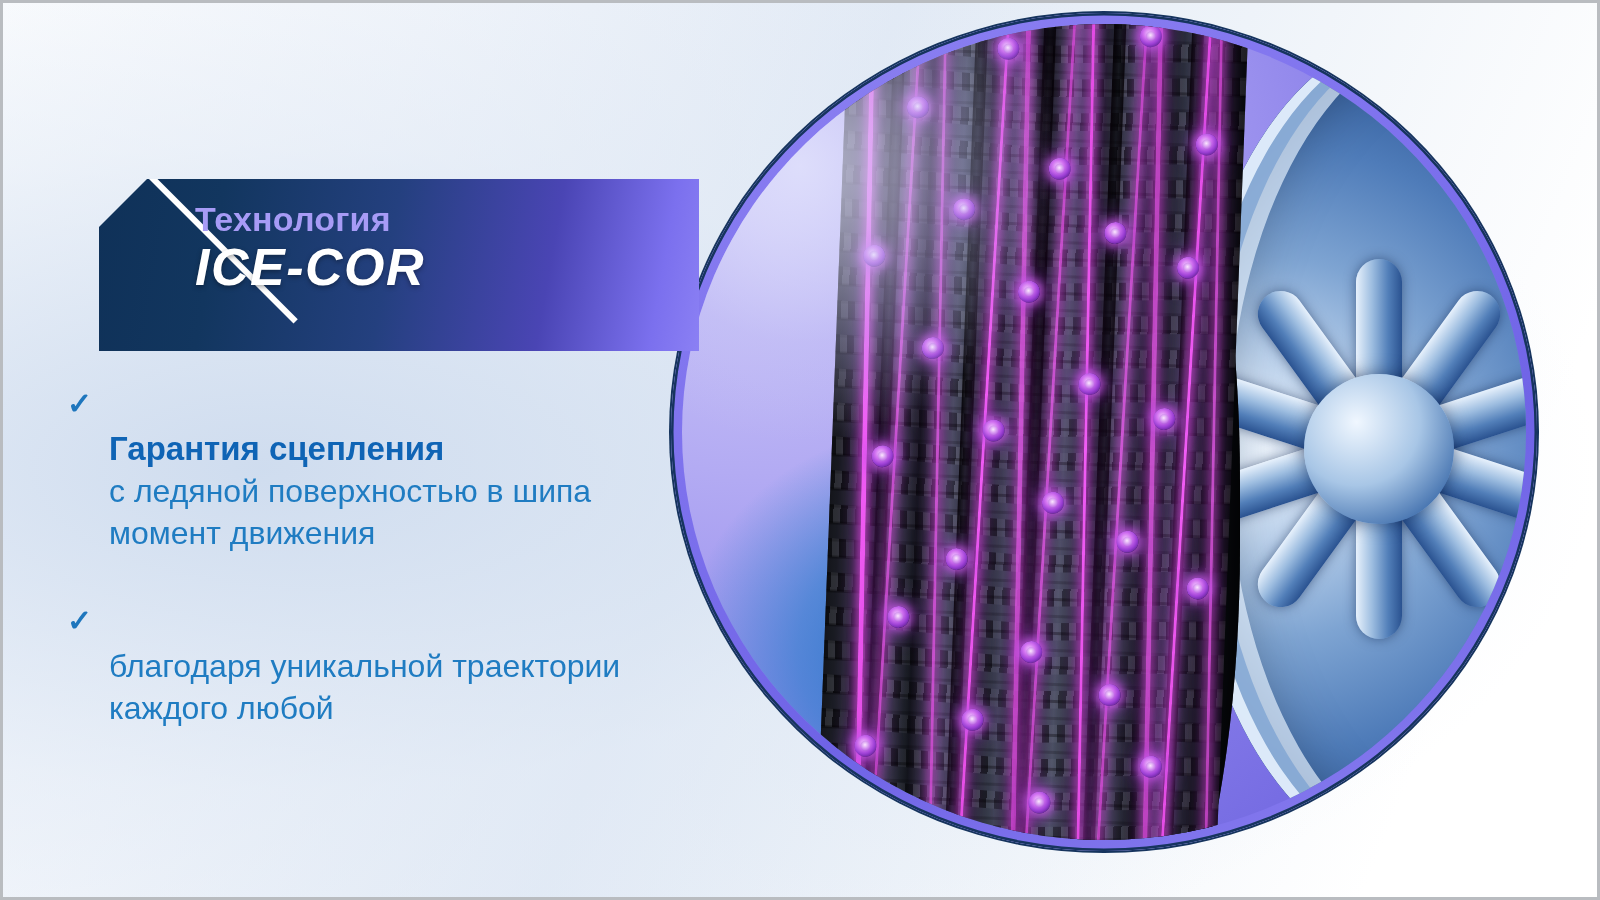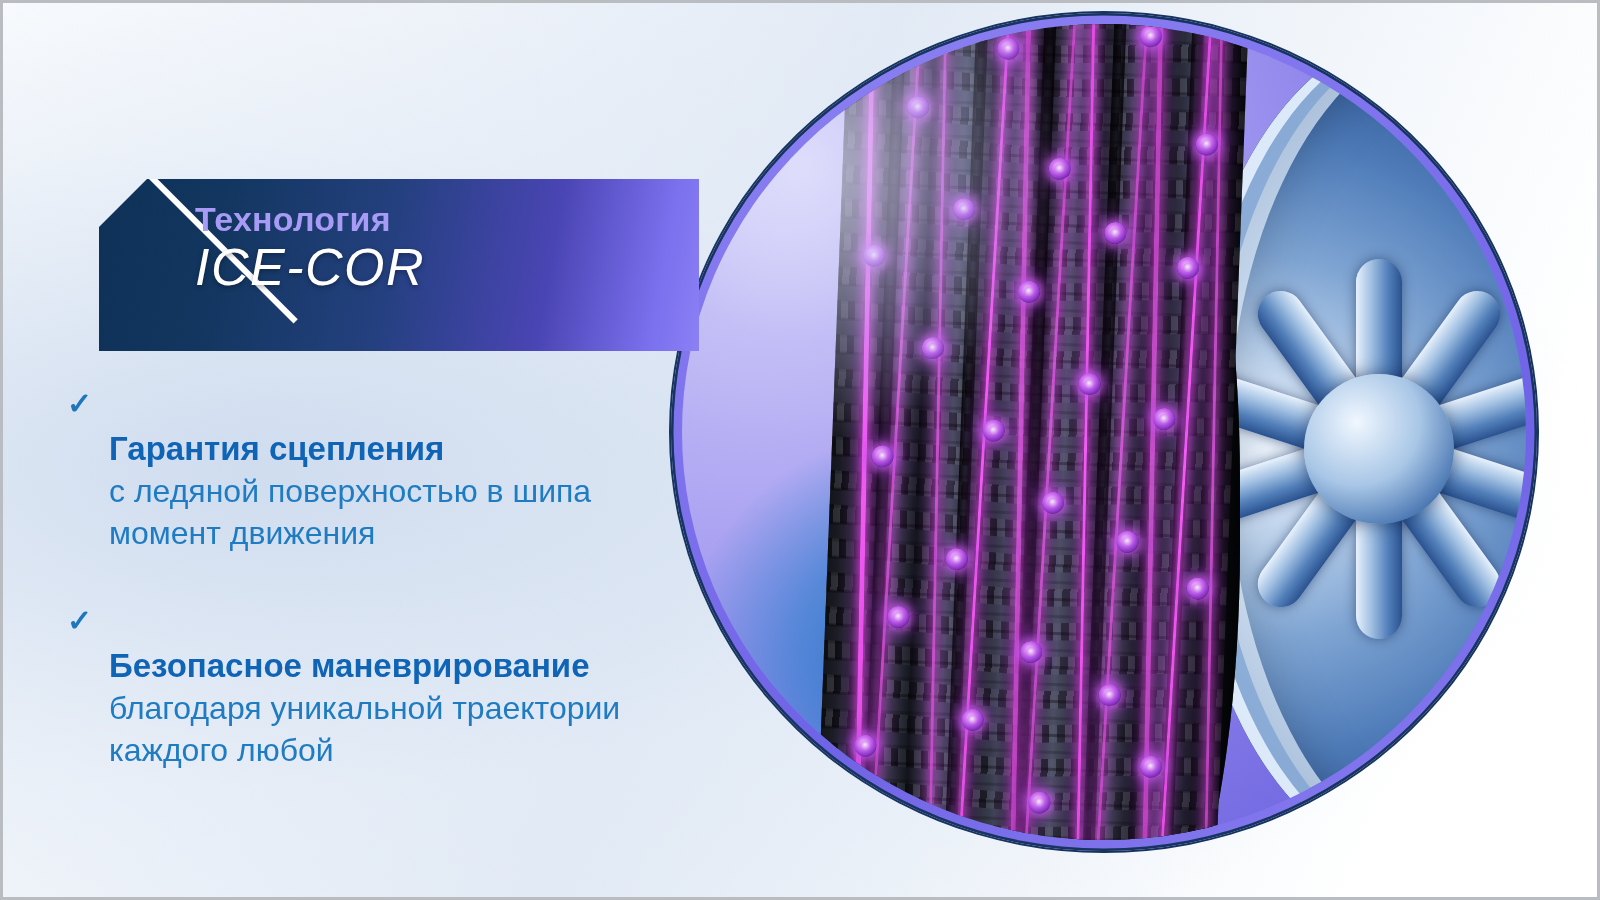--- a/index.html
+++ b/index.html
@@ -181,21 +181,21 @@
     transform-origin:top left;
   }
   .banner-txt{
     position:absolute;left:96px;top:22px;
   }
   .tech-label{
     font-size:34px;font-weight:bold;color:#a79bf6;letter-spacing:.2px;
     line-height:1.1;margin:0 0 2px 0;
   }
   .tech-name{
-    font-size:52px;font-weight:normal;font-style:italic;color:#ffffff;
+    font-size:52px;font-weight:bold;font-style:italic;color:#ffffff;
     letter-spacing:1.5px;line-height:1.05;margin:0;
     text-shadow:0 2px 5px rgba(0,0,0,.35);
   }
 
   
   .bullets{position:absolute;left:64px;top:378px;width:600px;}
   .bullet{display:flex;align-items:flex-start;margin-bottom:44px;}
   .check{
     flex:0 0 auto;width:42px;padding-top:8px;
     color:#1e76bd;font-size:30px;line-height:1;font-weight:bold;
@@ -374,20 +374,19 @@
       <div class="check">✓</div>
       <div class="btxt">
         <div class="bhead">Гарантия сцепления</div>
         <div class="bbody">с ледяной поверхностью в шипа момент движения</div>
       </div>
     </div>
 
     <div class="bullet">
       <div class="check">✓</div>
       <div class="btxt">
-        <div class="bhead">Безопасное маневрирование</div>
         <div class="bbody">благодаря уникальной траектории каждого любой</div>
       </div>
     </div>
 
   </div>
 
 </div>
 
 </body></html>

